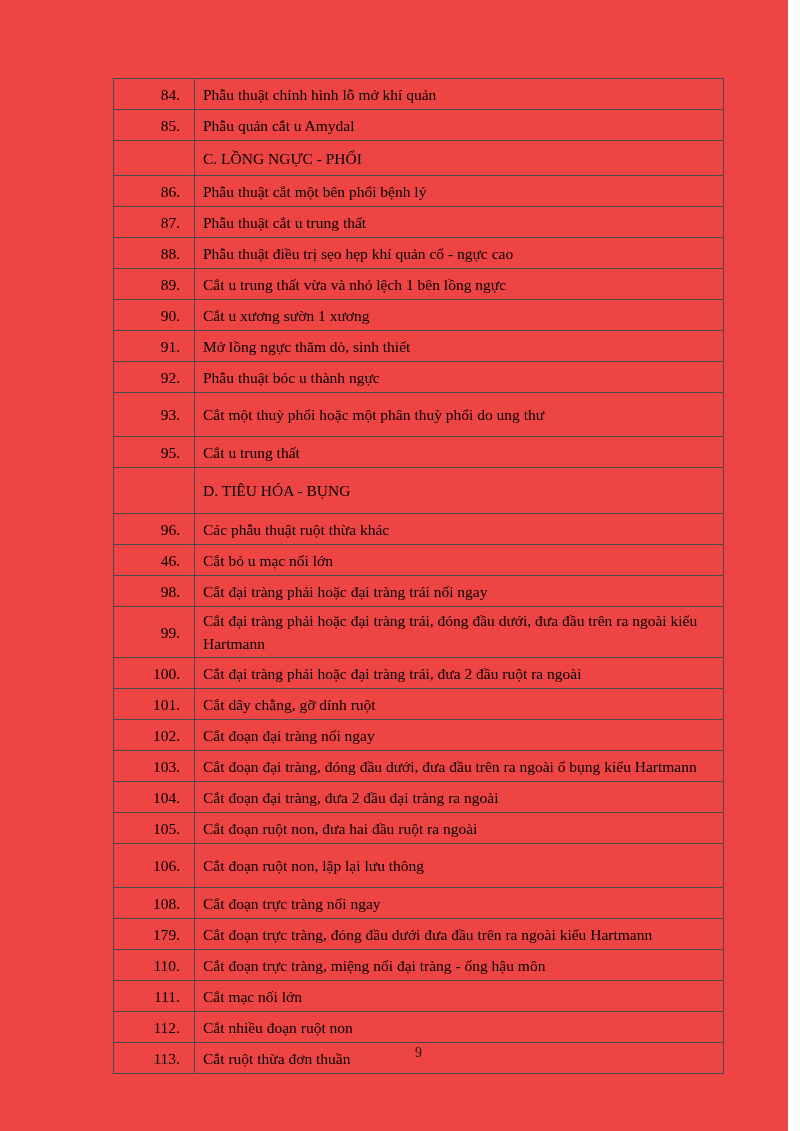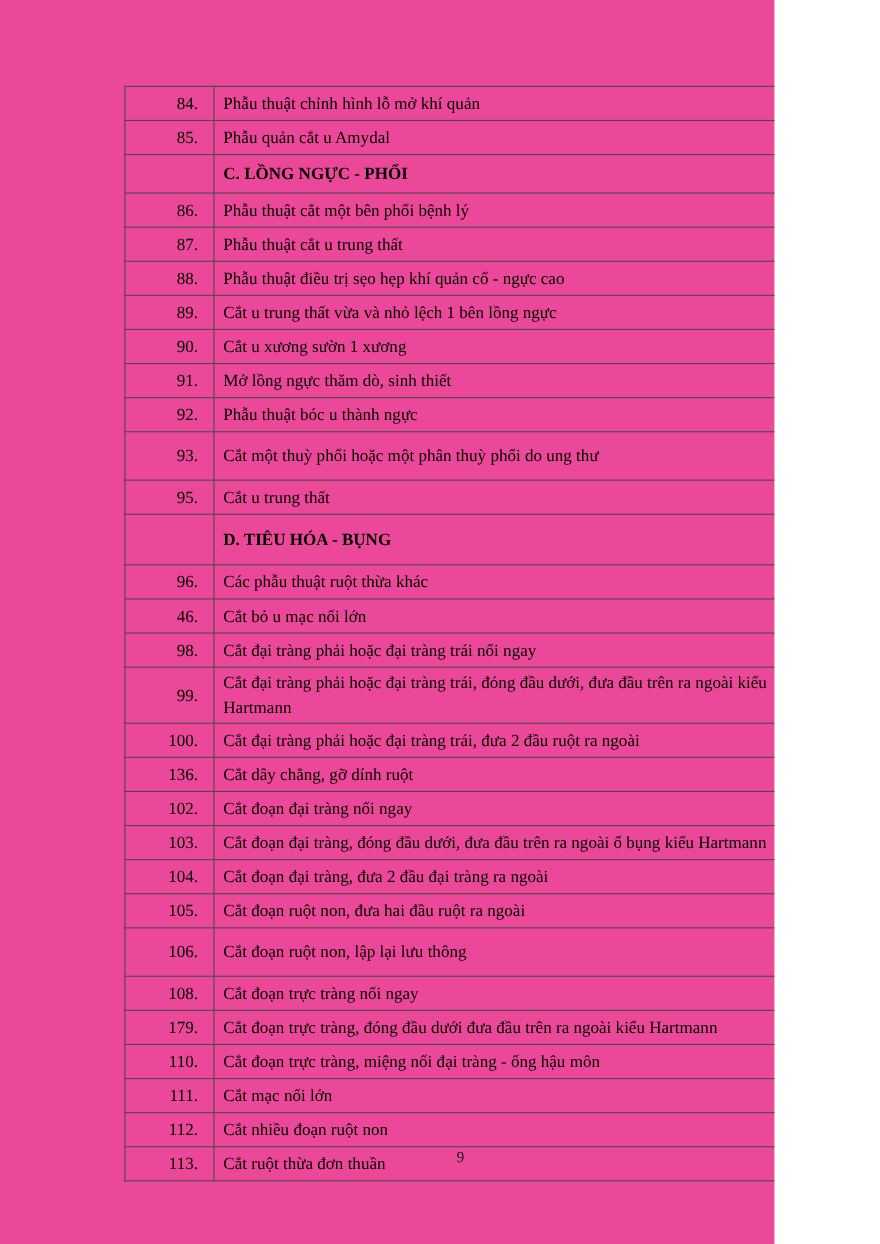--- a/index.html
+++ b/index.html
@@ -2,23 +2,23 @@
 <html><head>
 <meta charset="utf-8">
 <style>
   html, body {
     margin: 0;
     padding: 0;
     background: #ffffff;
   }
   .page {
     position: relative;
-    width: 704px;
+    width: 788px;
     height: 1131px;
-    background: #ec4899;
+    background: #ef4444;
     font-family: "Liberation Serif", "DejaVu Serif", serif;
     color: #000000;
     overflow: hidden;
   }
   table.proc-table {
     position: absolute;
     left: 113px;
     top: 78px;
     width: 611px;
     border-collapse: collapse;
@@ -34,21 +34,21 @@
     width: 64px;
     text-align: right;
     padding: 2px 14px 2px 2px;
   }
   td.txt {
     padding: 2px 8px;
   }
   tr.item td { height: 26px; }
   tr.tall td { height: 39px; }
   tr.section td { height: 30px; }
-  tr.section td.txt { font-weight: bold; }
+  tr.section td.txt { font-weight: normal; }
   tr.section.tall td { height: 41px; }
   .page-number {
     position: absolute;
     top: 1045px;
     left: 113px;
     width: 611px;
     text-align: center;
     font-size: 14px;
     color: #1a1a1a;
   }
@@ -125,21 +125,21 @@
         </tr>
         <tr class="item">
           <td class="num">99.</td>
           <td class="txt">Cắt đại tràng phải hoặc đại tràng trái, đóng đầu dưới, đưa đầu trên ra ngoài kiểu Hartmann</td>
         </tr>
         <tr class="item">
           <td class="num">100.</td>
           <td class="txt">Cắt đại tràng phải hoặc đại tràng trái, đưa 2 đầu ruột ra ngoài</td>
         </tr>
         <tr class="item">
-          <td class="num">136.</td>
+          <td class="num">101.</td>
           <td class="txt">Cắt dây chằng, gỡ dính ruột</td>
         </tr>
         <tr class="item">
           <td class="num">102.</td>
           <td class="txt">Cắt đoạn đại tràng nối ngay</td>
         </tr>
         <tr class="item">
           <td class="num">103.</td>
           <td class="txt">Cắt đoạn đại tràng, đóng đầu dưới, đưa đầu trên ra ngoài ổ bụng kiểu Hartmann</td>
         </tr>

